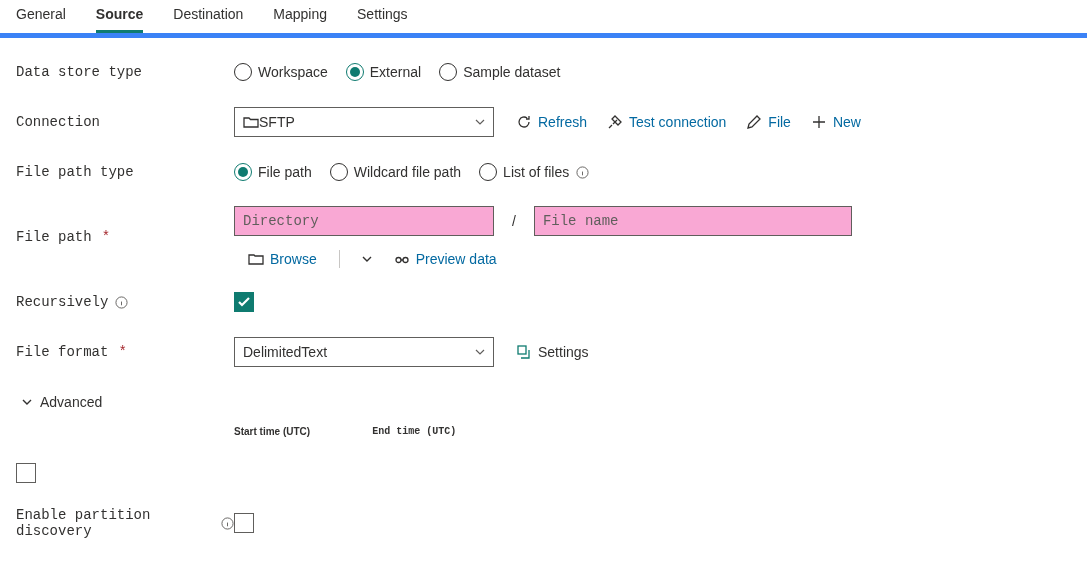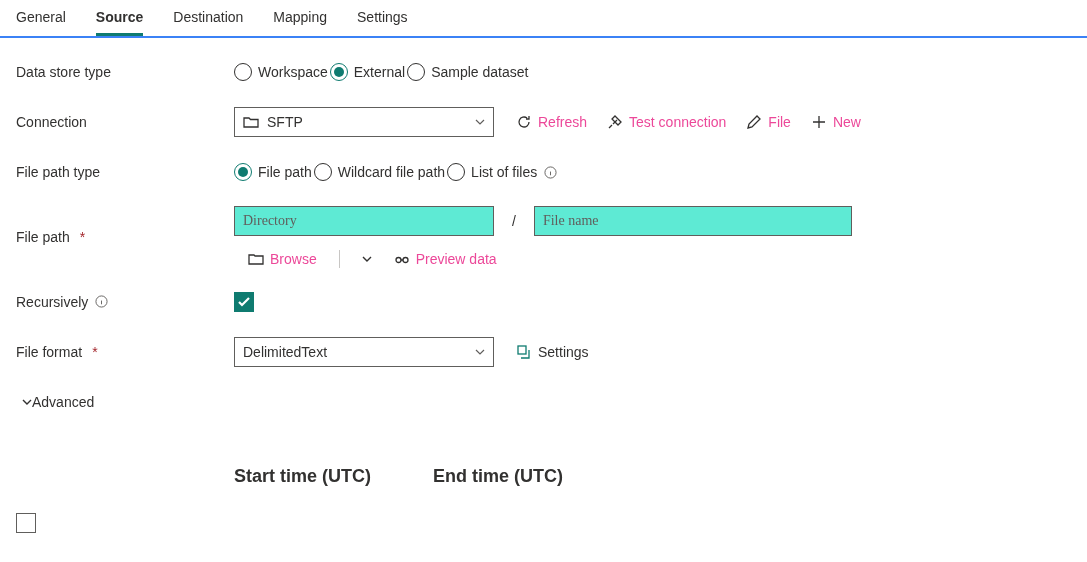--- a/index.html
+++ b/index.html
@@ -8,21 +8,21 @@
     font-family: "Segoe UI", -apple-system, BlinkMacSystemFont, sans-serif;
     font-size: 14px;
     color: #323130;
     background: #fff;
     width: 1087px;
   }
   .tabs {
     display: flex;
     gap: 30px;
     padding: 0 16px;
-    border-bottom: 2px solid #3b82f6;
+    border-bottom: 5px solid #3b82f6;
     height: 38px;
     align-items: flex-end;
   }
   .tab {
     padding: 10px 0 8px 0;
     cursor: pointer;
     color: #323130;
     border-bottom: 3px solid transparent;
     line-height: 16px;
   }
@@ -36,37 +36,38 @@
   .row {
     display: flex;
     align-items: center;
     margin-bottom: 18px;
     min-height: 32px;
   }
   .label-col {
     width: 218px;
     flex: 0 0 218px;
     display: flex;
-    align-items: flex-start;
+    align-items: center;
     gap: 6px;
     color: #323130;
+    font-family: Liberation Mono, monospace;
   }
   .required {
     color: #a4262c;
     margin-left: 4px;
   }
   .controls {
     display: flex;
     align-items: center;
     gap: 14px;
     flex-wrap: wrap;
   }
   .radio-group {
     display: flex;
-    gap: 2px;
+    gap: 18px;
     align-items: center;
   }
   .radio {
     display: inline-flex;
     align-items: center;
     gap: 6px;
     cursor: pointer;
   }
   .radio-circle {
     width: 18px; height: 18px;
@@ -93,21 +94,21 @@
     align-items: center;
     justify-content: space-between;
     padding: 0 8px;
     background: #fff;
     cursor: pointer;
     font-size: 14px;
   }
   .select-content {
     display: flex;
     align-items: center;
-    gap: 8px;
+    gap: 0;
   }
   .folder-ic {
     width: 14px; height: 11px;
     fill: #0f7b70;
   }
   .chev {
     width: 10px;
     height: 6px;
     display: inline-block;
   }
@@ -116,42 +117,42 @@
     display: flex;
     align-items: center;
     gap: 20px;
     margin-left: 8px;
   }
   .action {
     display: inline-flex;
     align-items: center;
     gap: 6px;
     cursor: pointer;
-    color: #ec4899;
+    color: #0369a1;
   }
   .ic {
     width: 16px; height: 16px;
     display: inline-flex;
     align-items: center;
     justify-content: center;
   }
   .ic svg { width:16px; height:16px; stroke:#323130; fill:none; stroke-width:1.3; }
   .info-icon {
     width: 14px; height: 14px;
     display:inline-flex; align-items:center; justify-content:center;
   }
   .info-icon svg { width:13px; height:13px; stroke:#605e5c; fill:none; stroke-width:1;}
   .text-input {
     height: 30px;
     border: 1px solid #605e5c;
     padding: 0 8px;
     font-size: 14px;
-    font-family: Liberation Serif, serif;
+    font-family: Liberation Mono, monospace;
     outline: none;
-    background:#5eead4;
+    background:#f9a8d4;
   }
   .text-input::placeholder { color: #605e5c; }
   .dir-input { width: 260px; }
   .fname-input { width: 318px; }
   .slash { margin: 0 4px; }
   .fp-actions {
     display: flex;
     align-items: center;
     gap: 22px;
     margin-left: 14px;
@@ -170,27 +171,27 @@
   .checkbox svg { width:14px; height:14px; stroke:#fff; fill:none; stroke-width:2.2; }
   .checkbox.empty {
     background: #fff;
     border: 1px solid #605e5c;
   }
   .settings-lnk {
     display:inline-flex; align-items:center; gap:6px; cursor:pointer; margin-left:8px;
   }
   .settings-lnk .ic svg { stroke:#0f7b70; }
   .advanced-toggle {
-    display:inline-flex; align-items:center; cursor:pointer;
+    display:inline-flex; align-items:center; gap:8px; cursor:pointer;
     margin-left: 6px;
   }
   .time-block {
     display:flex; flex-direction:column; gap:4px;
   }
-  .time-block label { font-weight:600; font-size:18px;margin-top:40px; }
+  .time-block label { font-weight:600; font-size:10px; }
   .time-row { display:flex; gap:50px; margin-left:218px; margin-bottom: 20px;}
   .plus-ic svg { stroke:#323130; }
 </style>
 </head>
 <body>
 
 <div class="tabs">
   <div class="tab">General</div>
   <div class="tab active">Source</div>
   <div class="tab">Destination</div>
@@ -396,21 +397,21 @@
           </svg>
       </span>
       <span>Advanced</span>
     </span>
   </div>
 
   <div class="time-row">
     <div class="time-block">
       <label>Start time (UTC)</label>
     </div>
-    <div class="time-block" style="margin-left:12px;">
+    <div class="time-block" style="margin-left:12px;font-family:Liberation Mono, monospace;">
       <label>End time (UTC)</label>
     </div>
   </div>
 
 
   <div class="row">
     <div class="controls">
       <span class="checkbox empty"></span>
     </div>
   </div>

